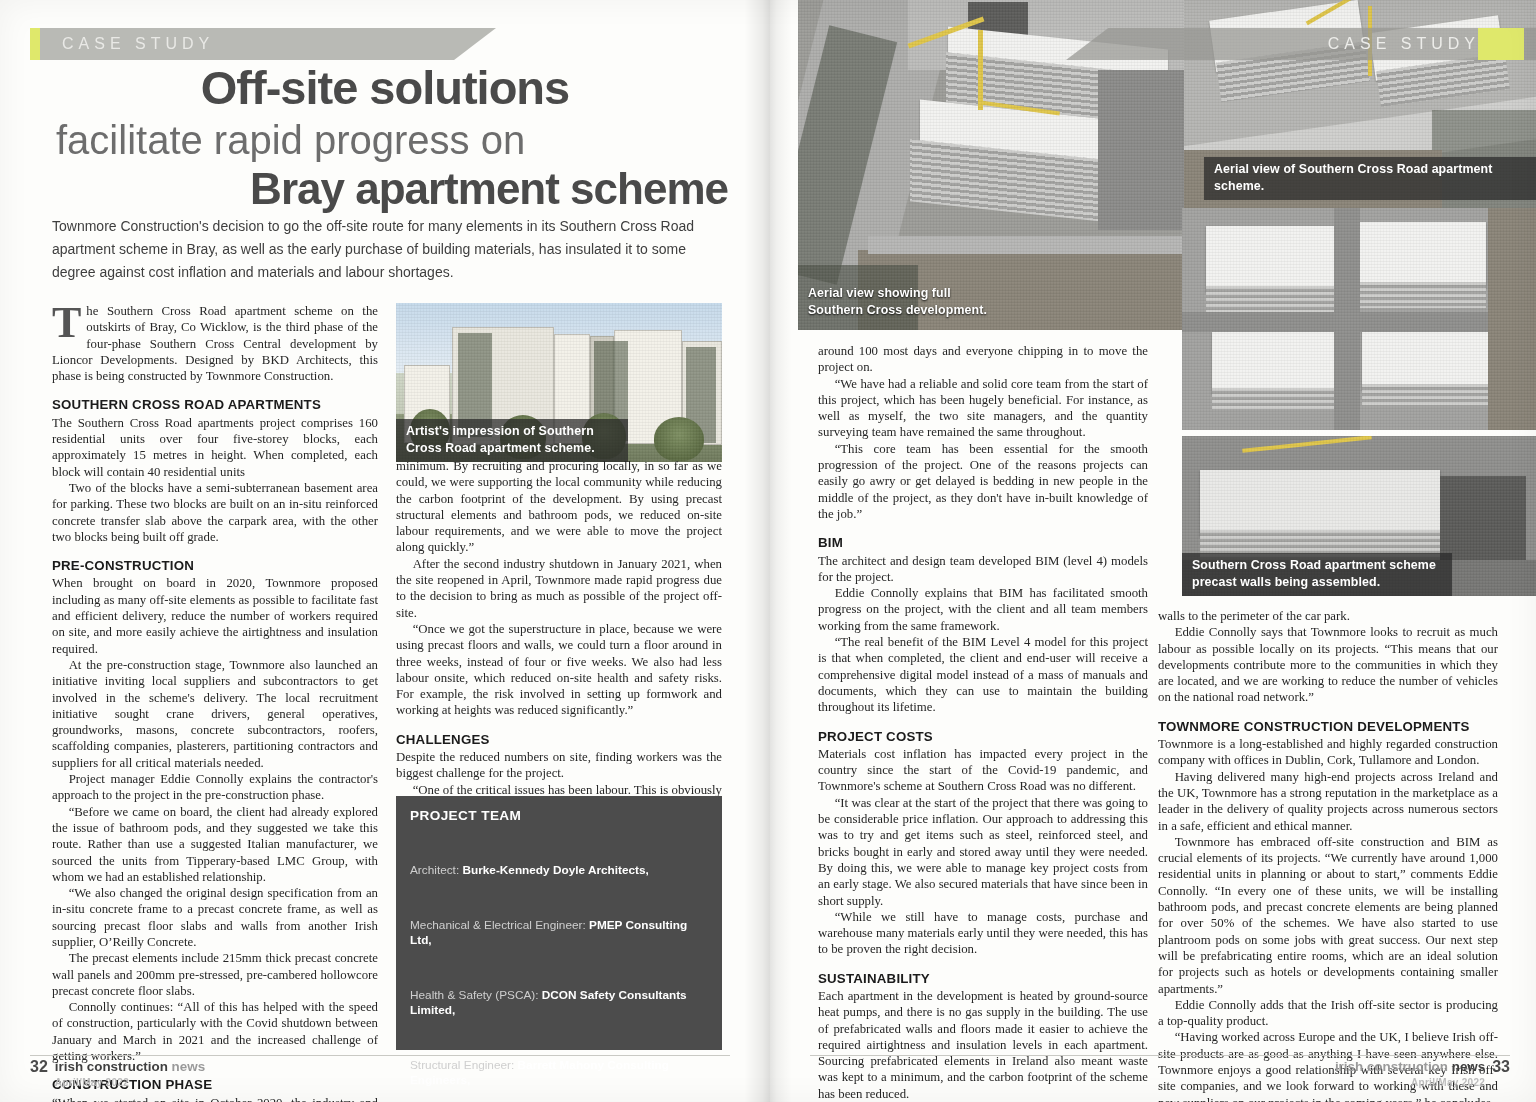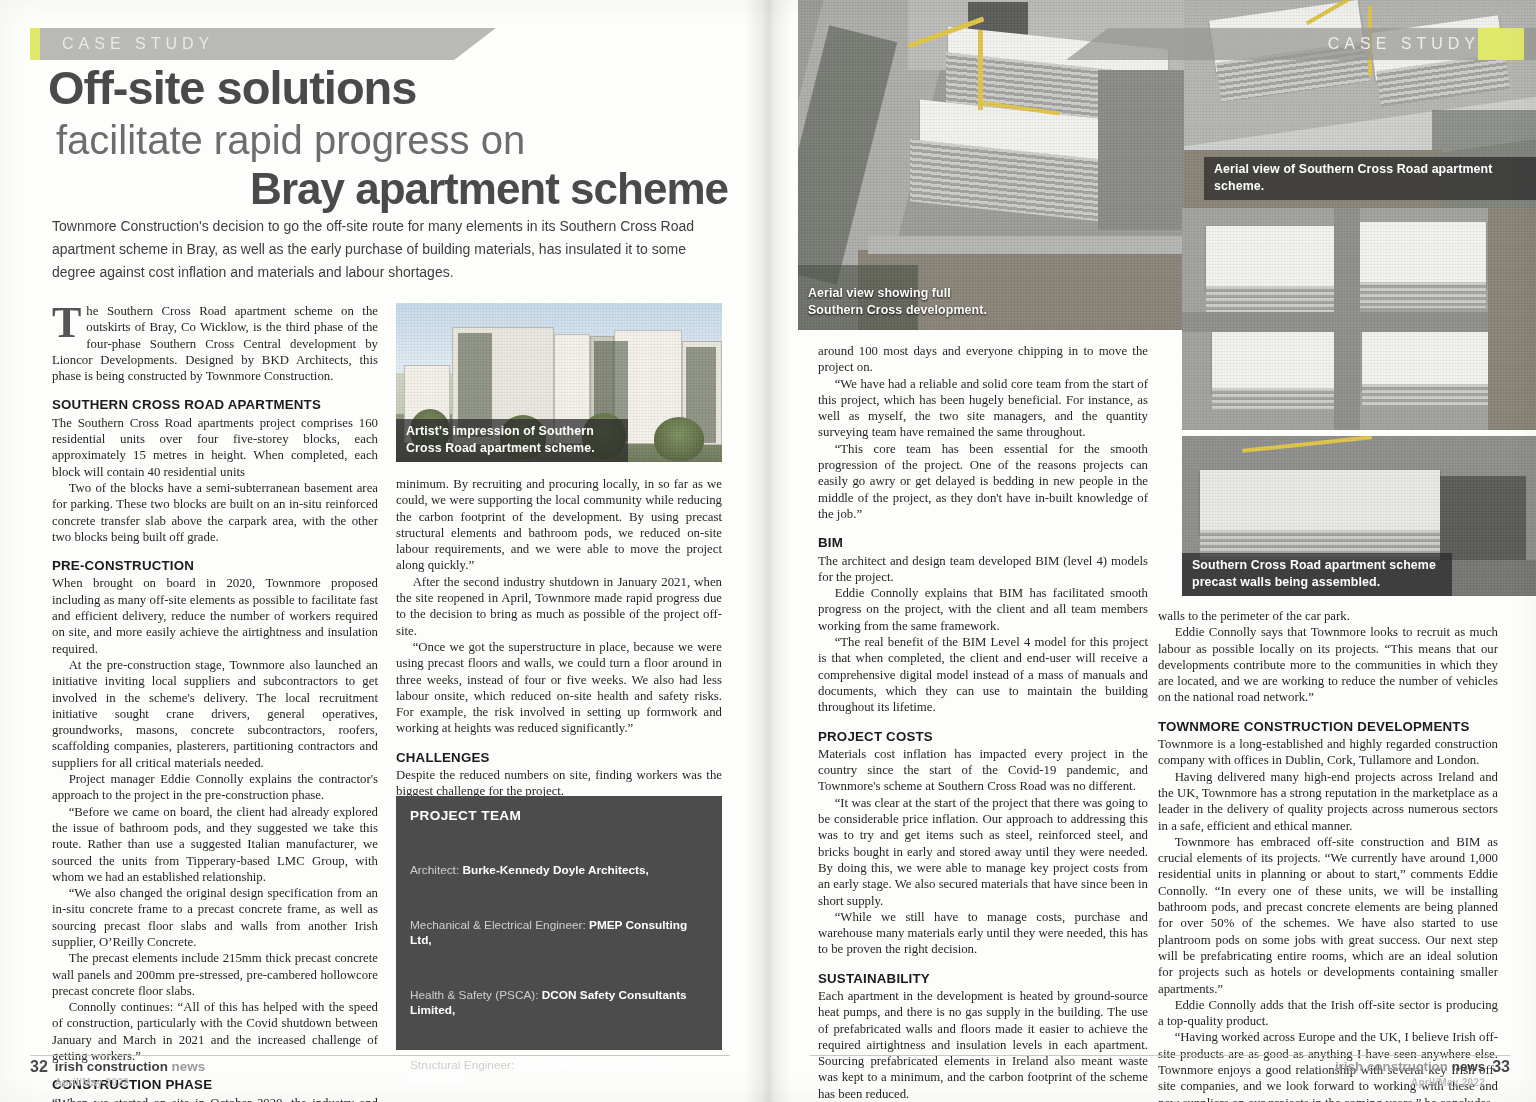--- a/index.html
+++ b/index.html
@@ -37,21 +37,21 @@
     font-family:"Liberation Sans",sans-serif;
     font-size:16px;letter-spacing:5px;color:#e9e9e6;font-weight:400;
     margin-left:32px;
   }
 
   
   .headline{position:absolute;left:48px;top:62px;width:680px;z-index:10;text-align:right;}
   .hl1{
     font-family:"Liberation Sans",sans-serif;font-weight:bold;
     font-size:47px;line-height:52px;color:#4a4a4a;letter-spacing:-1px;
-    margin:0;text-align:left;padding-right:6px;
+    margin:0;text-align:center;padding-right:6px;
   }
   .hl2{
     font-family:"Liberation Sans",sans-serif;font-weight:300;
     font-size:40px;line-height:45px;color:#6d6d6d;letter-spacing:0px;
     margin:4px 0 0 0;text-align:left;padding-left:8px;
   }
   .hl3{
     font-family:"Liberation Sans",sans-serif;font-weight:bold;
     font-size:44px;line-height:48px;color:#4a4a4a;letter-spacing:-1px;
     margin:2px 0 0 0;text-align:right;
@@ -72,21 +72,21 @@
     margin:13px 0 1px 0;letter-spacing:.2px;text-align:left;
   }
 
   .dropcap::first-letter{
     float:left;font-family:"Liberation Serif",serif;font-weight:bold;
     font-size:44px;line-height:36px;color:#555;padding:2px 5px 0 0;
   }
 
   
   #col1{left:52px;top:303px;width:326px;}
-  #col2{left:396px;top:476px;width:326px;}
+  #col2{left:396px;top:458px;width:326px;}
 
   
   #col3{left:48px;top:343px;width:330px;}
   #col4{left:388px;top:608px;width:340px;}
 
   
   .imgbox{position:absolute;overflow:hidden;background:#cfd2cc;}
   .cap{
     position:absolute;left:0;bottom:0;
     background:rgba(40,40,40,.72);

